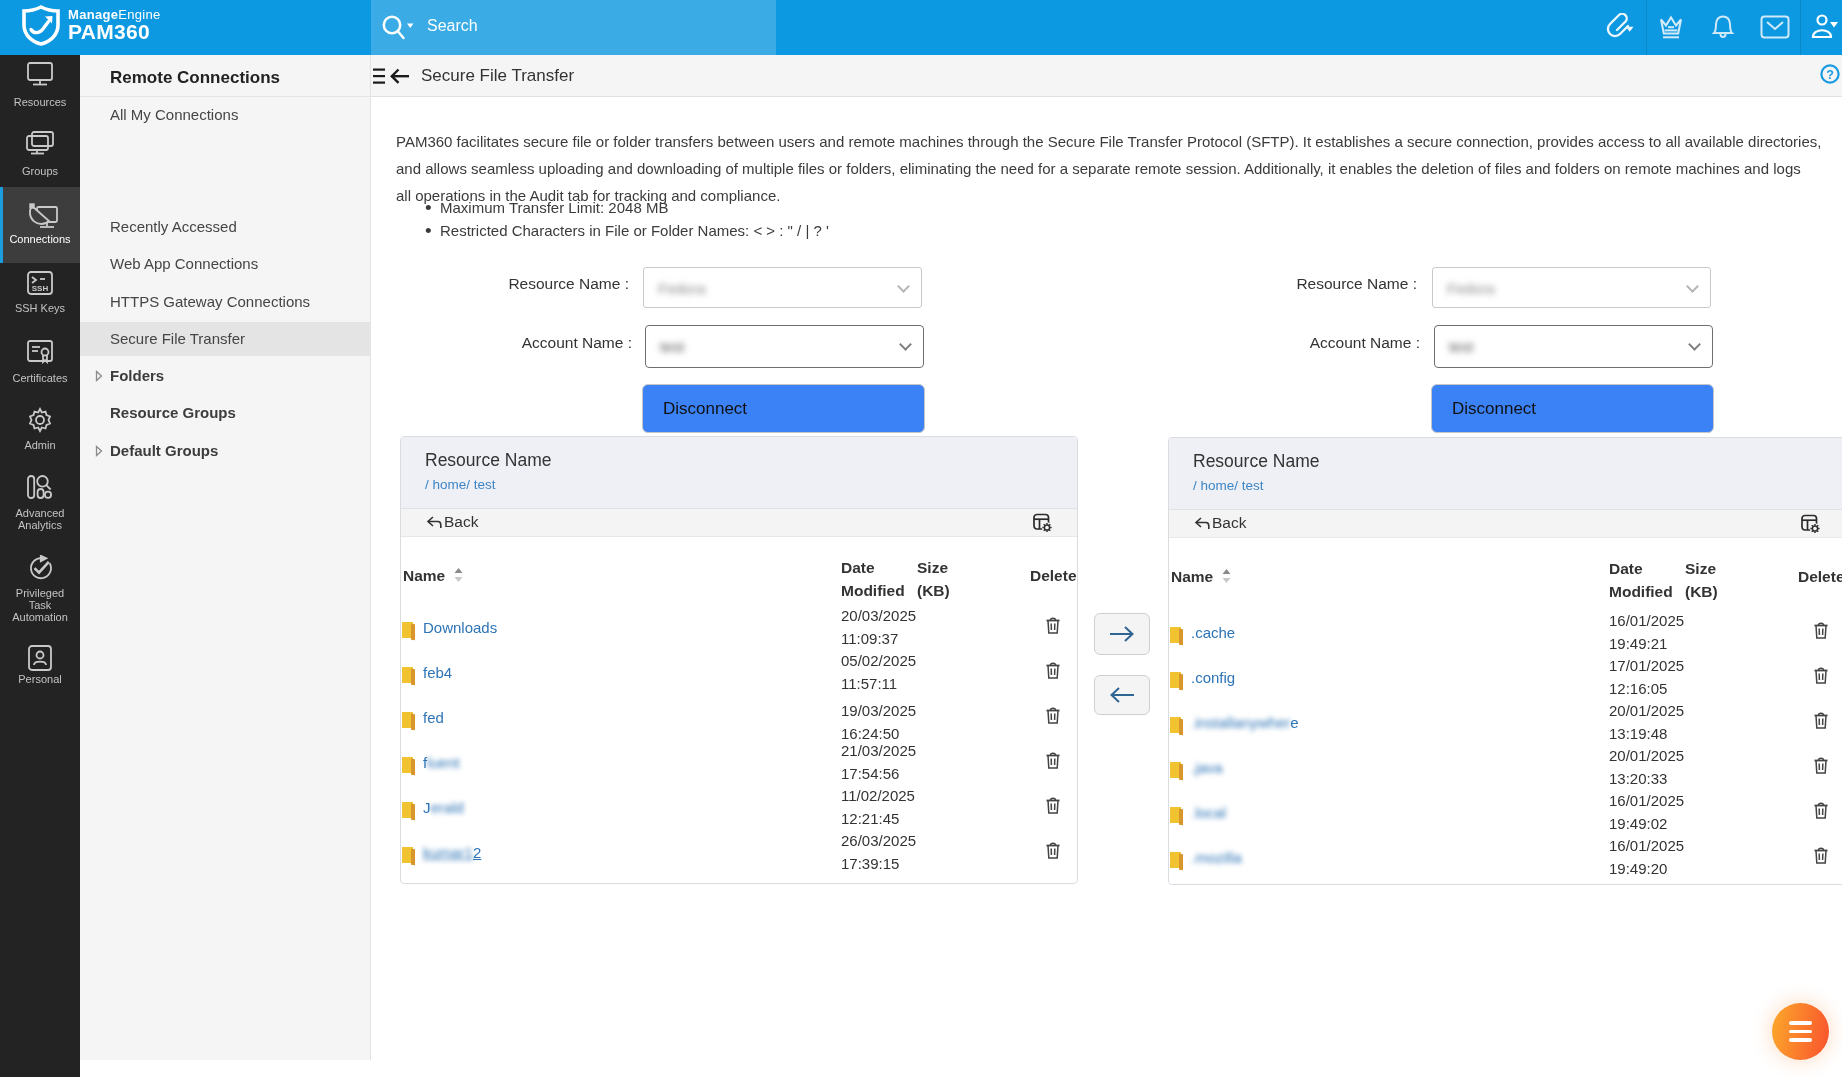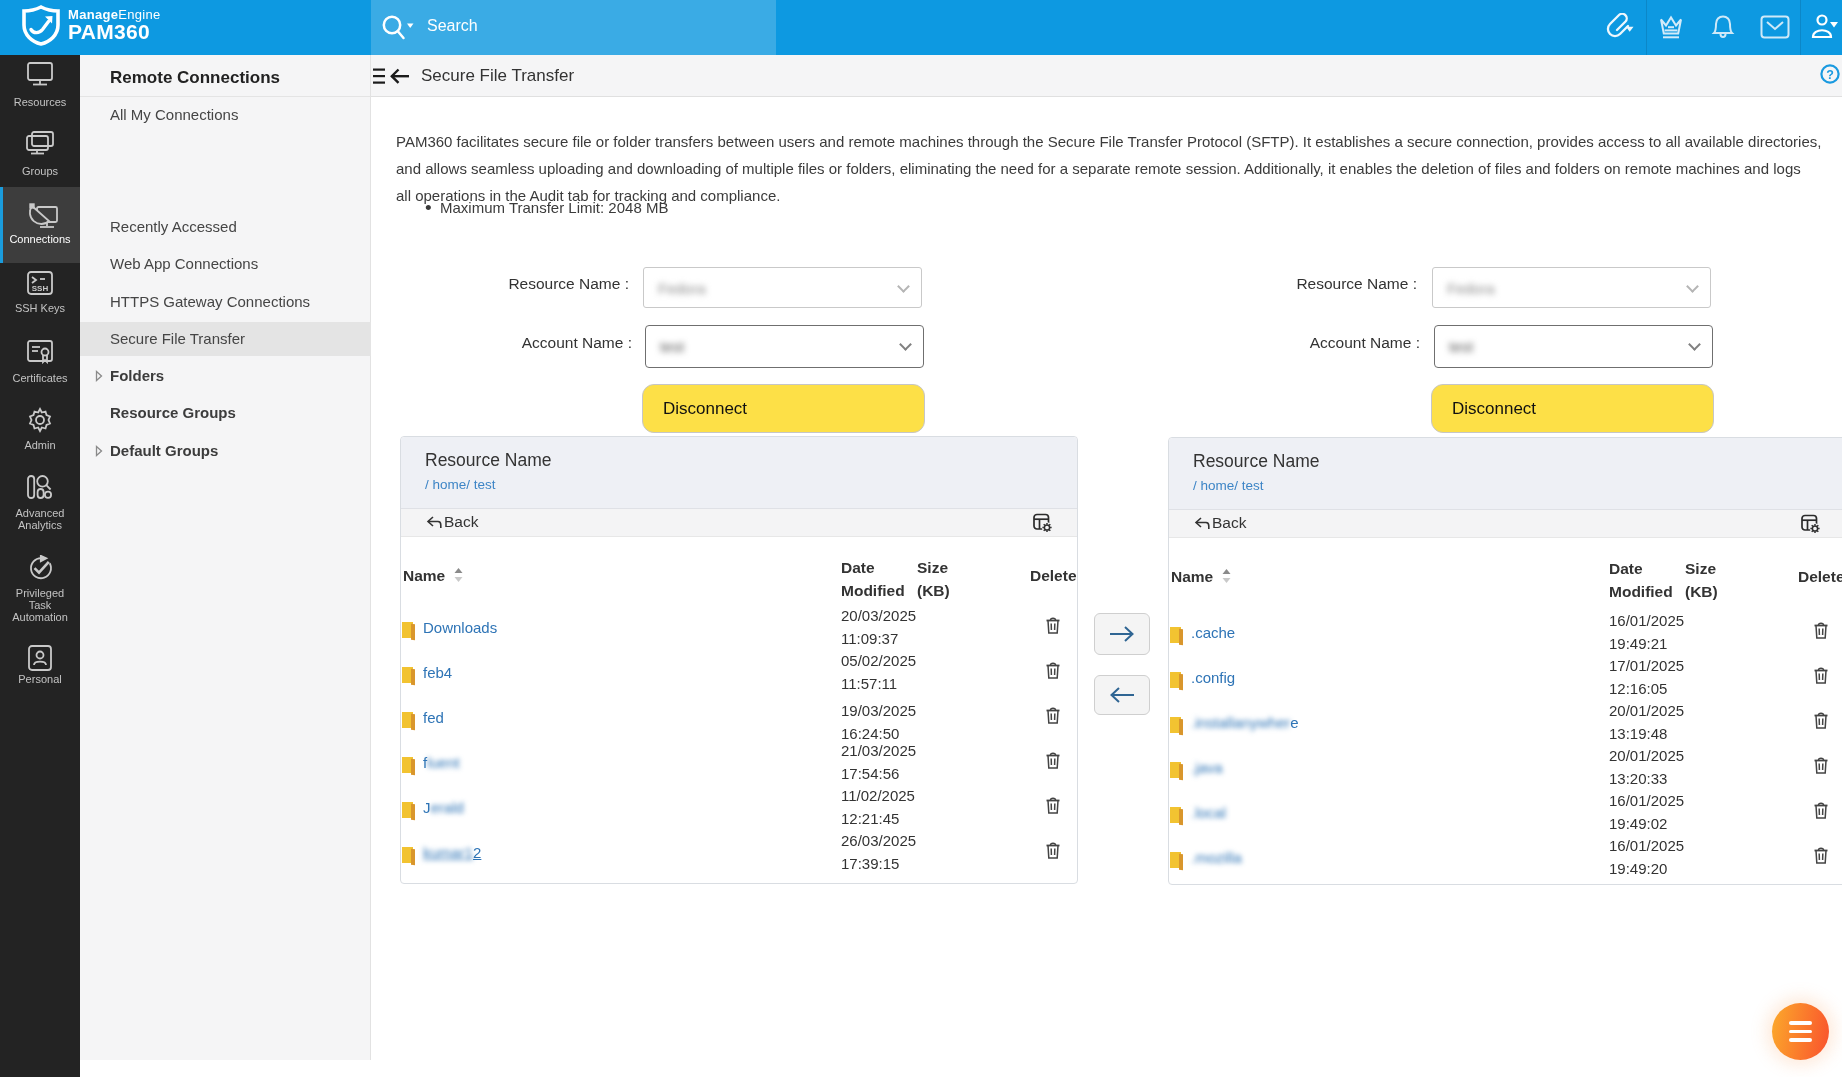--- a/index.html
+++ b/index.html
@@ -36,21 +36,21 @@
 #bullets { position:absolute; left:54px; top:141px; font-size:15px; color:#3b3b3b; line-height:23px; list-style:none; }
 #bullets li:before { content:"\2022"; position:absolute; left:0px; font-size:19px; line-height:23px; }
 #bullets li { padding-left:15px; }
 
 
 .flabel { position:absolute; font-size:15.5px; color:#333; text-align:right; }
 .fsel { position:absolute; width:279px; height:41px; border:1px solid #c9c9c9; border-radius:3px; background:#fff; }
 .fsel.dk { border:1px solid #6f6f6f; border-radius:4px; height:43px; }
 .fsel .blur { position:absolute; left:14px; top:12px; font-size:15px; color:#555; filter:blur(3px); }
 .fsel .chev { position:absolute; right:13px; top:14px; width:9px; height:9px; border-right:2px solid #808080; border-bottom:2px solid #808080; transform:rotate(45deg); }
-.dbtn { position:absolute; width:283px; height:49px; border:1px solid #c6c6c6; border-radius:12px; background:#fde047; font-size:17px; color:#111; line-height:47px; padding-left:20px; }
+.dbtn { position:absolute; width:283px; height:49px; border:1px solid #c6c6c6; border-radius:6px; background:#3b82f6; font-size:17px; color:#111; line-height:47px; padding-left:20px; }
 
 
 .panel { position:absolute; width:678px; height:448px; background:#fff; border:1px solid #d9dde2; border-radius:4px; }
 .phead { position:absolute; left:0; top:0; right:0; height:72px; background:#eef0f5; border-bottom:1px solid #dfe1e6; border-radius:4px 4px 0 0; }
 .phead .t { position:absolute; left:24px; top:13px; font-size:17.5px; color:#333; }
 .phead .p { position:absolute; left:24px; top:40px; font-size:13.5px; color:#3d85c6; }
 .pback { position:absolute; left:0; top:72px; right:0; height:28px; background:#f4f4f5; border-bottom:1px solid #e7e7e7; }
 .pback .b { position:absolute; left:43px; top:4px; font-size:15.5px; color:#333; }
 .thead { position:absolute; font-weight:bold; font-size:15.5px; color:#333; }
 .fold { position:absolute; width:13px; height:16px; }
@@ -124,20 +124,21 @@
     <svg style="position:absolute;left:1449px;top:9px" width="20" height="20" viewBox="0 0 20 20">
       <circle cx="10" cy="10" r="8.6" fill="none" stroke="#1a9ae0" stroke-width="2.2"></circle>
       <text x="10" y="14.5" text-anchor="middle" font-size="12.5" font-weight="bold" fill="#1a9ae0" font-family="Liberation Sans">?</text>
     </svg>
   </div>
 
   <div id="para">PAM360 facilitates secure file or folder transfers between users and remote machines through the Secure File Transfer Protocol (SFTP). It establishes a secure connection, provides access to all available directories,<br>and allows seamless uploading and downloading of multiple files or folders, eliminating the need for a separate remote session. Additionally, it enables the deletion of files and folders on remote machines and logs<br>all operations in the Audit tab for tracking and compliance.</div>
 
   <ul id="bullets">
     <li>Maximum Transfer Limit: 2048 MB</li>
+    <li>Restricted Characters in File or Folder Names: &lt; &gt; : " / | ? '</li>
   </ul>
 
   <div class="flabel" style="left:60px; right:1213px; top:220px;">Resource Name :</div>
   <div class="fsel" style="left:272px; top:212px;">
       <span class="blur" style="color:#8a8a8a">Fedora</span>
       <span class="chev" style="border-color:#b5b5b5"></span>
     </div>
   <div class="flabel" style="left:60px; right:1210px; top:279px;">Account Name :</div>
   <div class="fsel dk" style="left:274px; top:270px;">
       <span class="blur">test</span>

